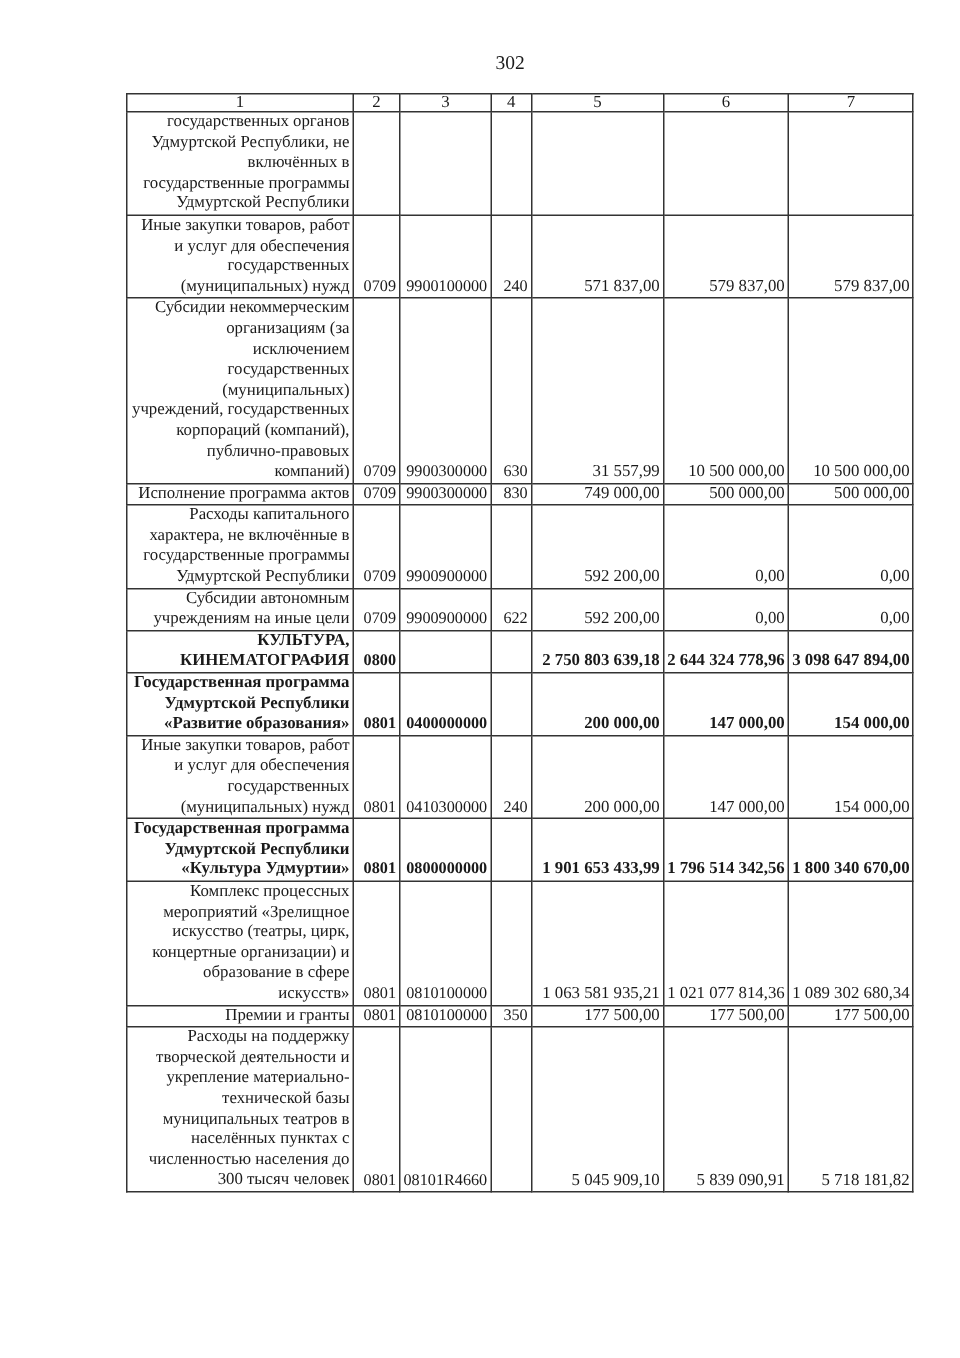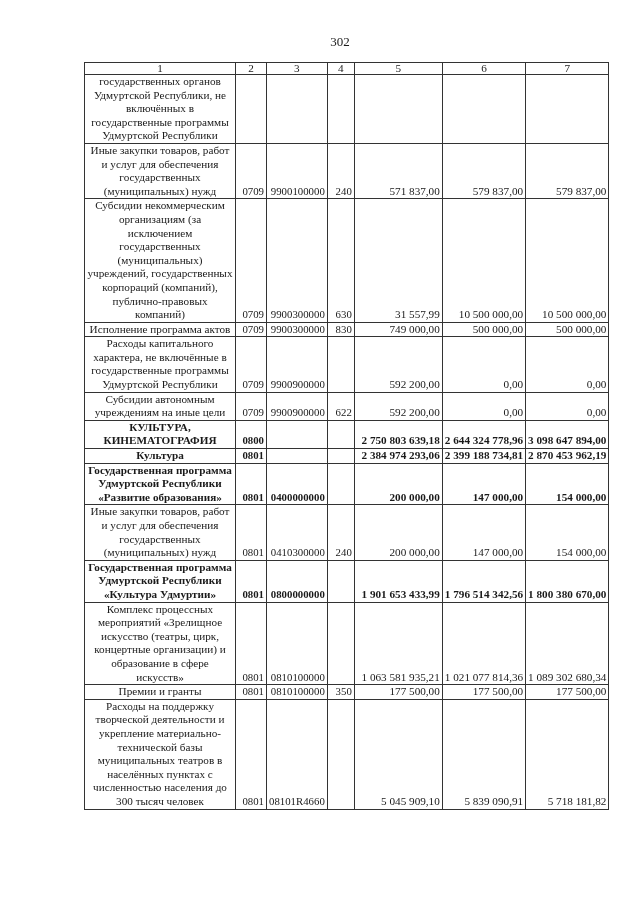--- a/index.html
+++ b/index.html
@@ -3,21 +3,21 @@
 <meta charset="utf-8">
 <style>
   html, body { margin:0; padding:0; background:#ffffff; }
   body { width:640px; height:905px; position:relative; overflow:hidden;
          font-family:"Liberation Serif", "DejaVu Serif", serif; color:#1a1a1a; }
   .page-num { position:absolute; top:34px; left:0; width:680px; text-align:center; font-size:13px; }
   table.budget { position:absolute; left:84px; top:62px; border-collapse:collapse; table-layout:fixed;
                  font-size:11.2px; line-height:13.6px; }
   table.budget td { border:1px solid #333; padding:0 2px; vertical-align:bottom; overflow:hidden; }
   table.budget tr.hdr td { text-align:center; vertical-align:middle; height:11px; line-height:11px; }
-  td.c1 { text-align:center; vertical-align:top !important; }
+  td.c1 { text-align:right; vertical-align:top !important; }
   td.code { text-align:right; white-space:nowrap; font-size:10.8px;font-family:Liberation Serif, serif; }
   td.num { text-align:right; white-space:nowrap; }
   tr.bold td { font-weight:bold; }
   tr.bold td.c1 { vertical-align:top;margin-top:32px; }
 </style>
 </head>
 <body>
 
 <div class="page-num">302</div>
 
@@ -97,29 +97,20 @@
       </tr>
       <tr class="bold" style="height: 26px;">
         <td class="c1">КУЛЬТУРА, КИНЕМАТОГРАФИЯ</td>
         <td class="code">0800</td>
         <td class="code"></td>
         <td class="code"></td>
         <td class="num">2 750 803 639,18</td>
         <td class="num">2 644 324 778,96</td>
         <td class="num">3 098 647 894,00</td>
       </tr>
-      <tr class="bold" style="height: 14px;">
-        <td class="c1">Культура</td>
-        <td class="code">0801</td>
-        <td class="code"></td>
-        <td class="code"></td>
-        <td class="num">2 384 974 293,06</td>
-        <td class="num">2 399 188 734,81</td>
-        <td class="num">2 870 453 962,19</td>
-      </tr>
       <tr class="bold" style="height: 40px;">
         <td class="c1">Государственная программа Удмуртской Республики «Развитие образования»</td>
         <td class="code">0801</td>
         <td class="code">0400000000</td>
         <td class="code"></td>
         <td class="num">200 000,00</td>
         <td class="num">147 000,00</td>
         <td class="num">154 000,00</td>
       </tr>
       <tr style="height: 38px;">
@@ -131,21 +122,21 @@
         <td class="num">147 000,00</td>
         <td class="num">154 000,00</td>
       </tr>
       <tr class="bold" style="height: 40px;">
         <td class="c1">Государственная программа Удмуртской Республики «Культура Удмуртии»</td>
         <td class="code">0801</td>
         <td class="code">0800000000</td>
         <td class="code"></td>
         <td class="num">1 901 653 433,99</td>
         <td class="num">1 796 514 342,56</td>
-        <td class="num">1 800 380 670,00</td>
+        <td class="num">1 800 340 670,00</td>
       </tr>
       <tr style="height: 55px;">
         <td class="c1">Комплекс процессных мероприятий «Зрелищное искусство (театры, цирк, концертные организации) и образование в сфере искусств»</td>
         <td class="code">0801</td>
         <td class="code">0810100000</td>
         <td class="code"></td>
         <td class="num">1 063 581 935,21</td>
         <td class="num">1 021 077 814,36</td>
         <td class="num">1 089 302 680,34</td>
       </tr>

